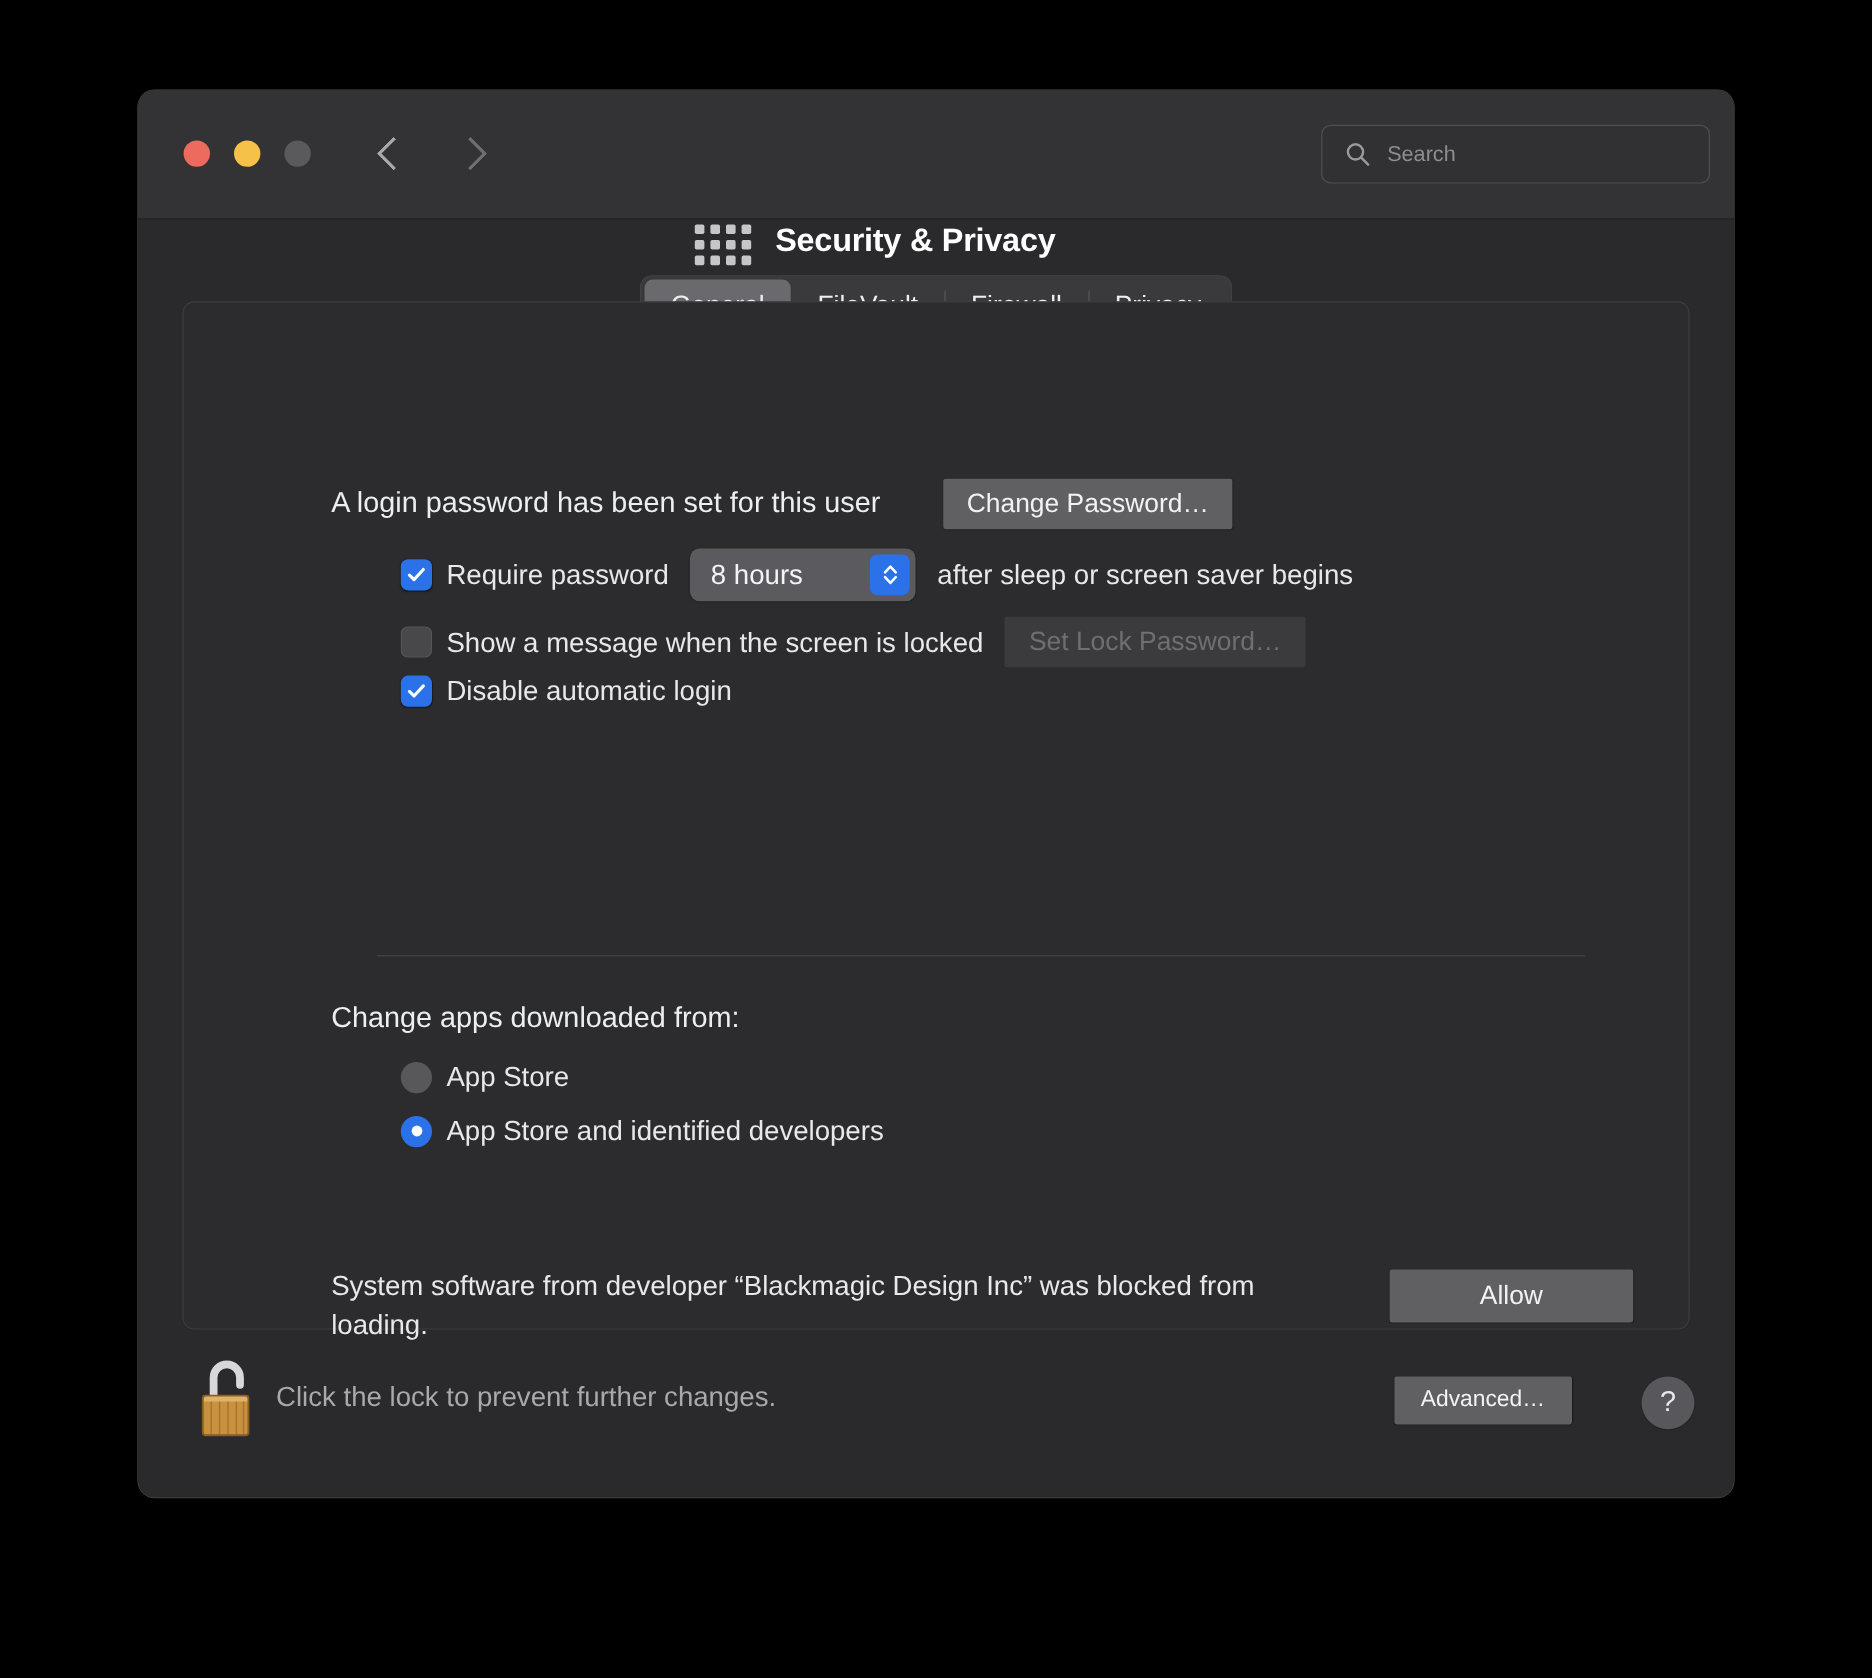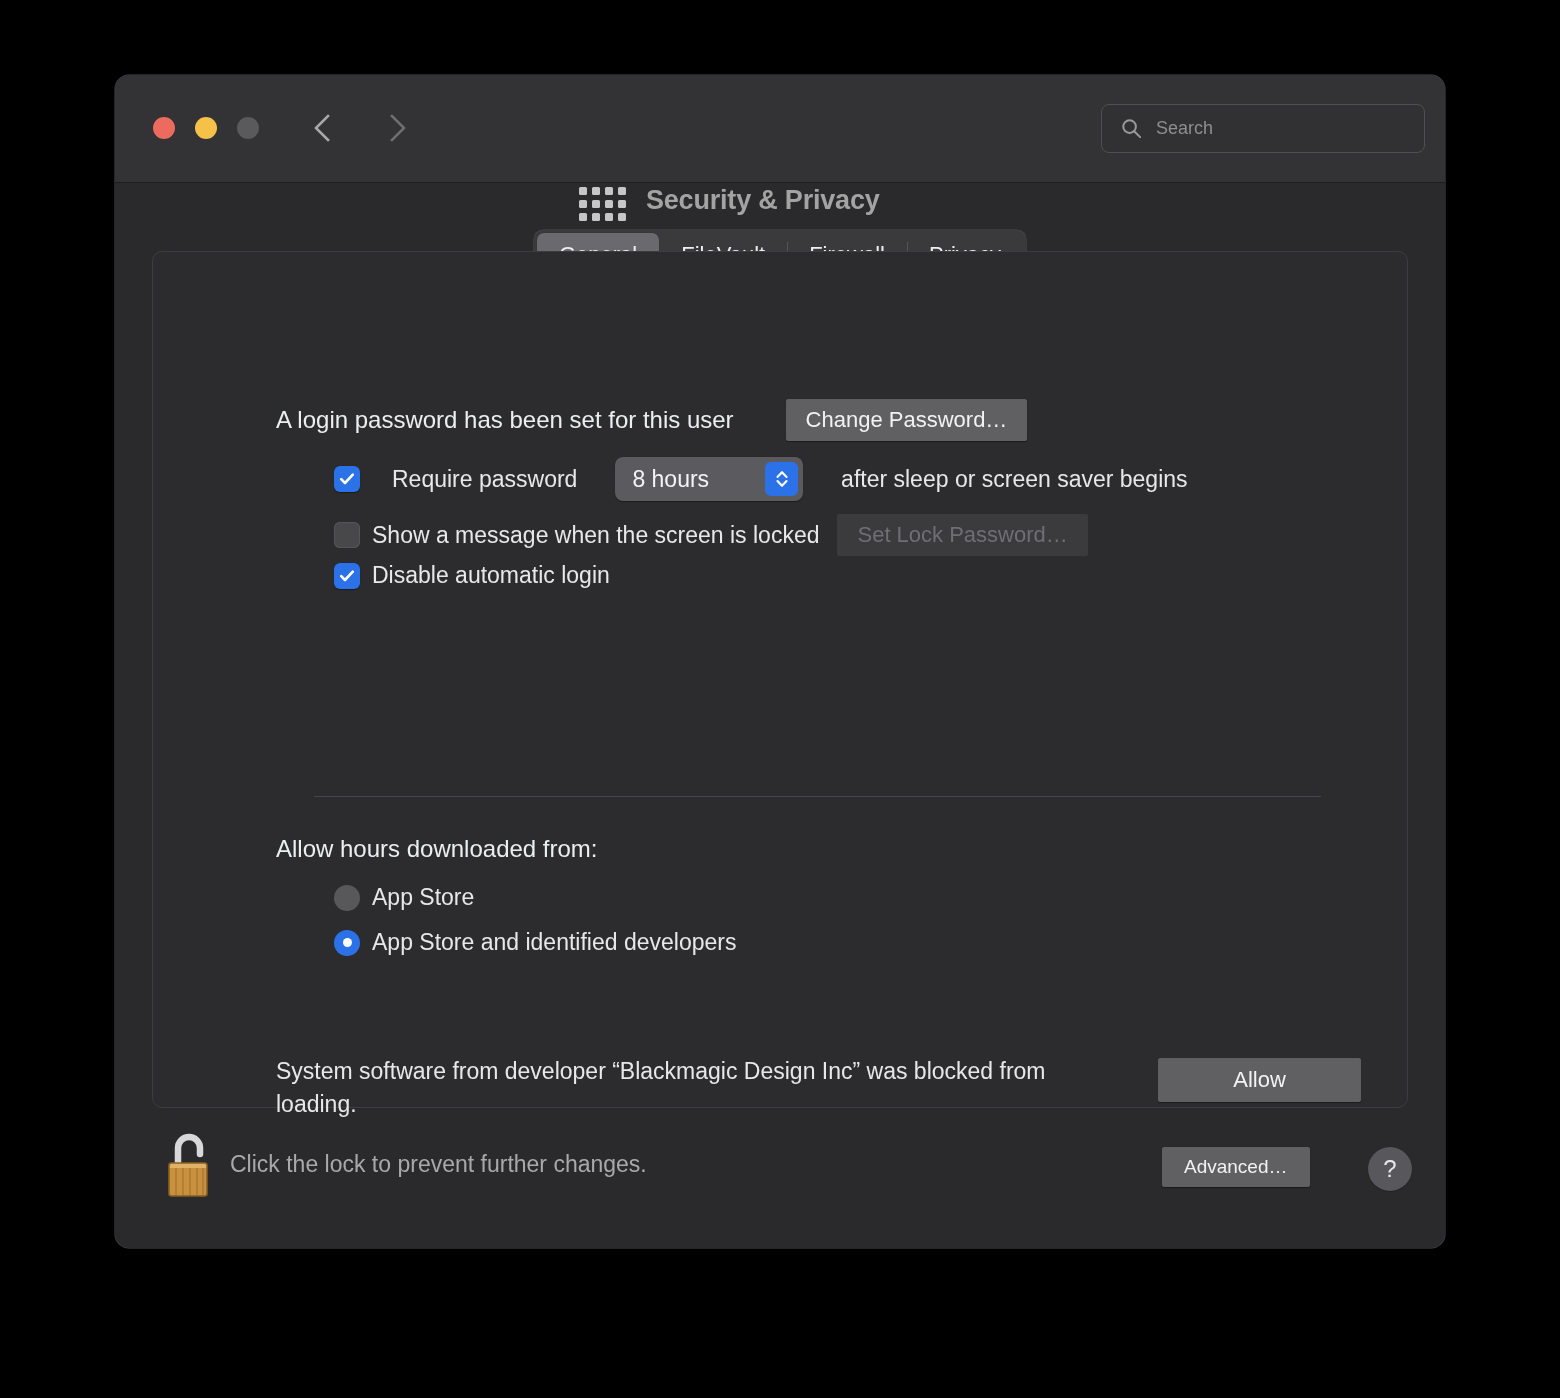--- a/index.html
+++ b/index.html
@@ -93,21 +93,21 @@
     background: #c6c6c8;
     border-radius: 1.5px;
   }
 
   .win-title {
     position: absolute;
     left: 531px;
     top: 110px;
     font-size: 27px;
     font-weight: bold;
-    color: #a3a3a3;
+    color: #ffffff;
     letter-spacing: -0.2px;
   }
 
   .searchbox {
     position: absolute;
     left: 986px;
     top: 29px;
     width: 322px;
     height: 47px;
     border: 1px solid #4f4f53;
@@ -388,21 +388,21 @@
     </div>
   </div>
 
   <div class="panel">
 
     <div class="row" style="left:123px; top:147px;gap:32px;">
       <span class="label-lg">A login password has been set for this user</span>
       <button class="btn" style="margin-left:20px;">Change Password…</button>
     </div>
 
-    <div class="row" style="left:181px; top:205px;gap:20px;">
+    <div class="row" style="left:181px; top:205px;">
       <span class="cb on">
         <svg width="18" height="18" viewBox="0 0 18 18">
           <polyline points="3.2,9.2 7,13 14.8,4.6" fill="none" stroke="#ffffff" stroke-width="2.6" stroke-linecap="round" stroke-linejoin="round"></polyline>
         </svg>
       </span>
       <span class="label-text" style="margin-left:12px;">Require password</span>
       <span class="popup" style="margin-left:18px;">
         <span class="popup-val">8 hours</span>
         <span class="stepper">
           <svg width="18" height="24" viewBox="0 0 18 24">
@@ -427,21 +427,21 @@
         <svg width="18" height="18" viewBox="0 0 18 18">
           <polyline points="3.2,9.2 7,13 14.8,4.6" fill="none" stroke="#ffffff" stroke-width="2.6" stroke-linecap="round" stroke-linejoin="round"></polyline>
         </svg>
       </span>
       <span class="label-text" style="margin-left:12px;">Disable automatic login</span>
     </div>
 
     <div class="divider"></div>
 
     <div class="row" style="left:123px; top:583px;">
-      <span class="label-lg">Allow hours downloaded from:</span>
+      <span class="label-lg">Change apps downloaded from:</span>
     </div>
 
     <div class="row" style="left:181px; top:632px;">
       <span class="radio off"></span>
       <span class="label-text" style="margin-left:12px;">App Store</span>
     </div>
 
     <div class="row" style="left:181px; top:677px;">
       <span class="radio on"></span>
       <span class="label-text" style="margin-left:12px;">App Store and identified developers</span>

